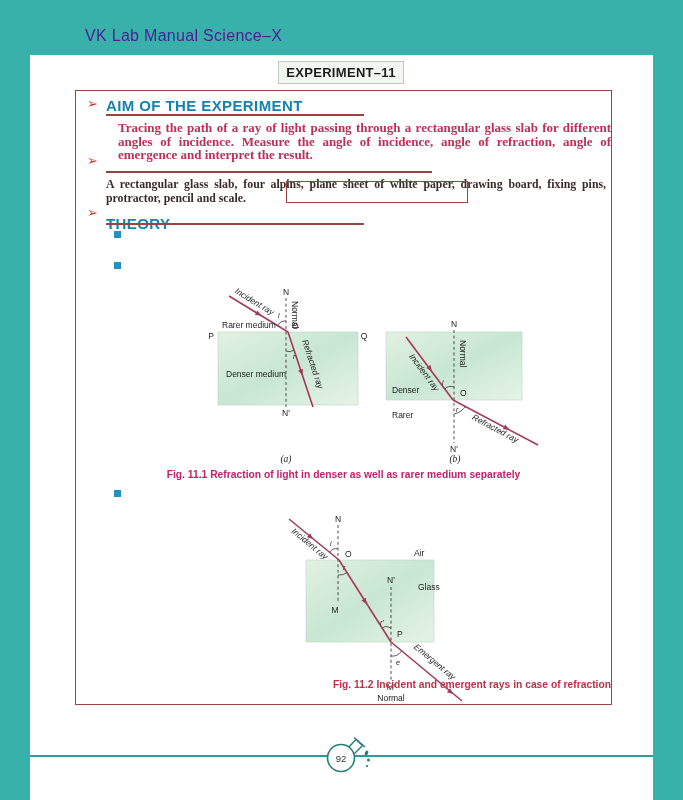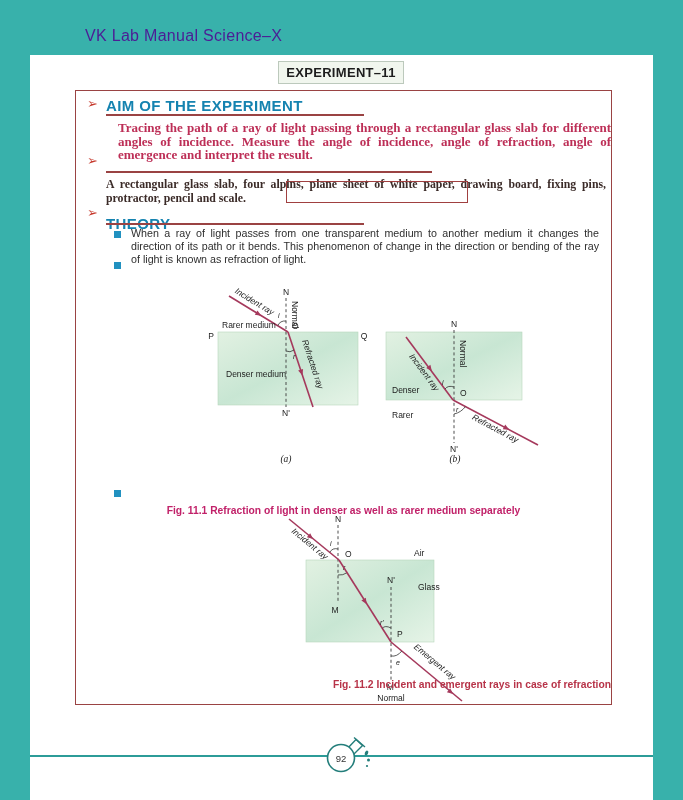--- a/index.html
+++ b/index.html
@@ -26,21 +26,21 @@
     color:#bd2f57;text-align:justify;margin-left:12px;
   }
   .mat-text{
     position:absolute;left:30px;width:500px;
     font-family:"Liberation Serif",serif;font-size:11.8px;line-height:14px;
     color:#3b2b28;text-align:justify;font-weight:bold;
   }
   .stray-box{position:absolute;left:210px;top:90px;width:180px;height:20px;border:1.2px solid #a04040;}
   .bullet-sq{position:absolute;width:7px;height:7px;background:#2191c0;}
   .bullet-tx{position:absolute;left:55px;width:468px;font-size:10.7px;line-height:13.2px;color:#2e2e2e;text-align:justify;}
-  .fig-cap{position:absolute;left:0;width:100%;text-align:center;font-weight:bold;font-size:10.3px;color:#c12169;margin-top:36px;}
+  .fig-cap{position:absolute;left:0;width:100%;text-align:center;font-weight:bold;font-size:10.3px;color:#c12169;}
   .fig-cap2{position:absolute;left:0;top:588px;width:100%;text-align:right;font-weight:bold;font-size:10.3px;color:#b73348;}
   svg{position:absolute;overflow:visible;}
   svg text{font-family:"Liberation Sans",sans-serif;font-size:8.5px;fill:#1c1c1c;}
   text.raylab{font-style:italic;font-size:8.5px;}
   text.ang{font-style:italic;font-size:7px;}
   text.sub{font-family:"Liberation Serif",serif;font-style:italic;font-size:9.5px;}
   .dash{stroke:#3a3a3a;stroke-width:0.9;stroke-dasharray:3 2.6;fill:none;}
   .ray{stroke:#a5395c;stroke-width:1.6;fill:none;}
   .ahead{fill:#a5395c;stroke:none;}
   .arc{fill:none;stroke:#333;stroke-width:0.8;}
@@ -65,21 +65,20 @@
     <span class="arrow" style="top:62px">➢</span>
     <div class="h-line" style="top:80px;width:326px"></div>
     <div class="mat-text" style="top:86px">A rectangular glass slab, four alpins, plane sheet of white paper, drawing board, fixing pins, protractor, pencil and scale.</div>
     <div class="stray-box"></div>
 
     <span class="arrow" style="top:114px">➢</span>
     <div class="sec-h" style="top:124px">THEORY</div>
     <div class="h-line" style="top:132px;width:258px"></div>
 
     <div class="bullet-sq" style="left:38px;top:140px"></div>
-    <div class="bullet-tx" style="top:136px">When a ray of light passes from one  transparent medium to another medium it changes the direction of its path or it bends. This phenomenon of change in the direction or bending of the ray of light is known as refraction of light.</div>
 
     <div class="bullet-sq" style="left:38px;top:171px"></div>
 
     <svg style="left:60px;top:194px" width="475" height="186" viewBox="0 0 475 186">
       <defs>
         <linearGradient id="slabGrad" x1="0" y1="0" x2="1" y2="1">
           <stop offset="0" stop-color="#e2f1e2"></stop>
           <stop offset="0.5" stop-color="#c8e6d3"></stop>
           <stop offset="1" stop-color="#e6f4e7"></stop>
         </linearGradient>

